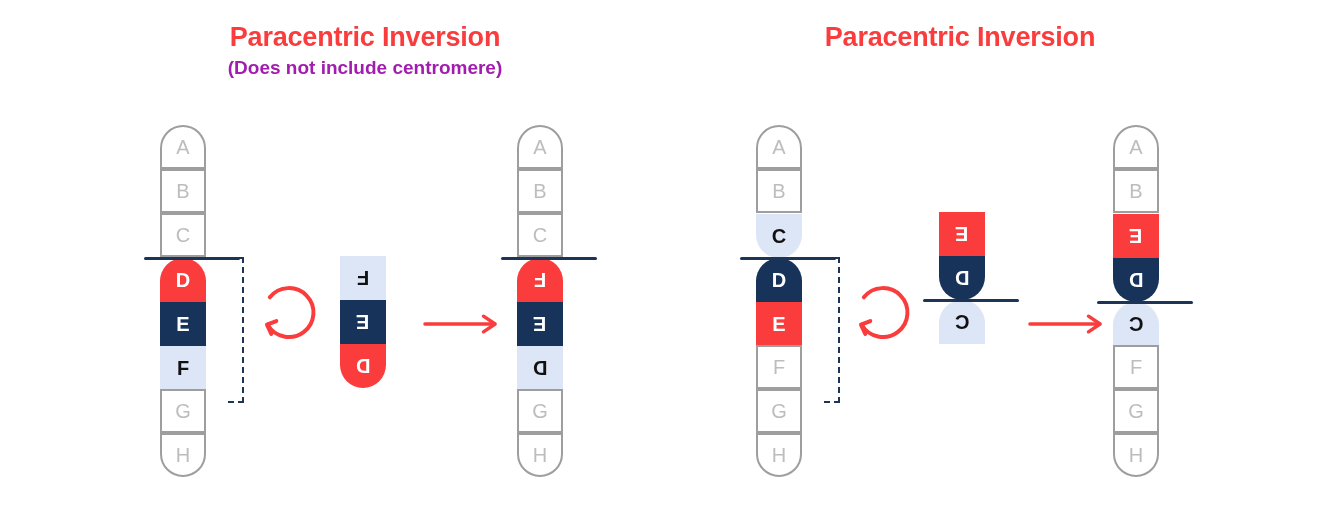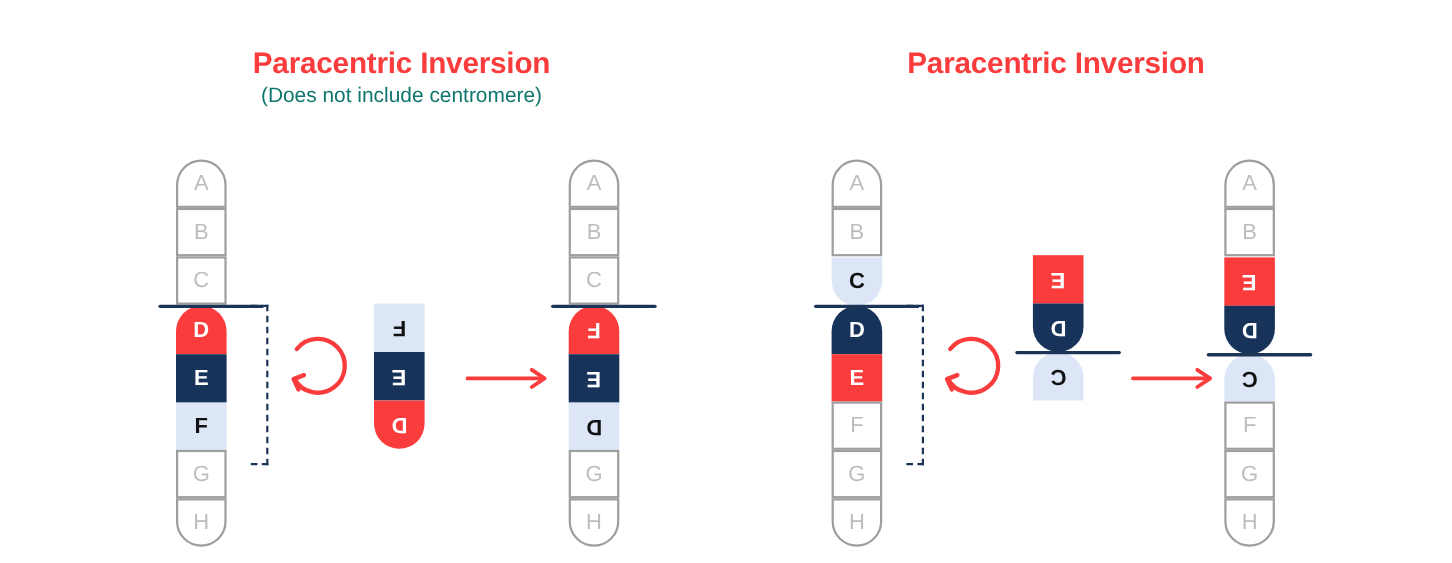--- a/index.html
+++ b/index.html
@@ -3,41 +3,41 @@
 <meta charset="utf-8">
 <style>
   * { box-sizing: border-box; }
   html, body {
     margin: 0; padding: 0;
     width: 1320px; height: 512px;
     background: #ffffff;
     font-family: "Liberation Sans", sans-serif;
     overflow: hidden;
   }
-  #stage { position: relative; width: 1320px; height: 372px; margin-top: 20px; }
+  #stage { position: relative; width: 1320px; height: 372px; }
 
   
   .panel-title {
     position: absolute;
     text-align: center;
     line-height: 1.18;
   }
   .panel-title .t-main {
     display: block;
     color: #FA3C3C;
     font-size: 27px;
     font-weight: 700;
     letter-spacing: -0.2px;
     white-space: nowrap;
   }
   .panel-title .t-sub {
     display: block;
-    color: #0f766e;
+    color: #a21caf;
     font-size: 19px;
-    font-weight: 400;
+    font-weight: 700;
     margin-top: 3px;
     white-space: nowrap;
   }
 
   
   .chrom { position: absolute; }
   .band {
     position: absolute;
     width: 46px; height: 44px;
     display: flex;

